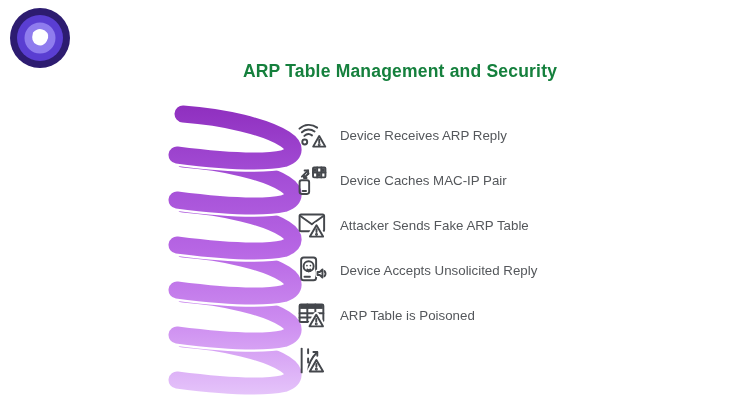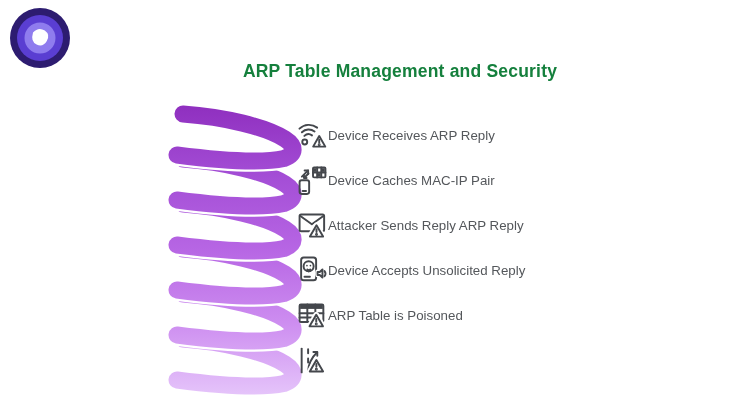--- a/index.html
+++ b/index.html
@@ -10,21 +10,21 @@
   }
   .logo{position:absolute;left:8px;top:6px;width:64px;height:64px;}
   .title{
     position:absolute;left:160px;top:61px;width:480px;
     text-align:center;font-size:17.5px;font-weight:700;color:#15803d;
     letter-spacing:.2px;
   }
   .spiral{position:absolute;left:160px;top:100px;}
   .steps{position:absolute;left:297px;top:113px;}
   .step{
-    height:45px;display:flex;align-items:center;
+    height:45px;display:flex;align-items:center;gap:12px;
   }
   .step .icon{width:31px;height:31px;flex:0 0 31px;display:flex;align-items:center;justify-content:center;}
   .step .label{font-size:13.3px;color:#54575b;white-space:nowrap;}
   svg{display:block;}
 </style>
 </head>
 <body>
 
 <div class="logo">
   <svg width="64" height="64" viewBox="0 0 64 64">
@@ -106,21 +106,21 @@
     <span class="icon">
       <svg width="31" height="31" viewBox="0 0 24 24" fill="none" stroke="#44474c" stroke-width="1.5" stroke-linecap="round" stroke-linejoin="round">
         <rect x="2" y="3.5" width="19" height="13" rx="1.2"></rect>
         <path d="M2.6 4.6 L11.5 11 L20.4 4.6"></path>
         <path d="M15.1 11.8 L20.2 20.6 H10 Z" stroke="#ffffff" stroke-width="4.4" fill="#ffffff"></path>
         <path d="M15.1 11.8 L20.2 20.6 H10 Z"></path>
         <path d="M15.1 14.9 V17.1"></path>
         <circle cx="15.1" cy="18.9" r="0.4" fill="#44474c"></circle>
       </svg>
     </span>
-    <span class="label">Attacker Sends Reply ARP Reply</span>
+    <span class="label">Attacker Sends Fake ARP Table</span>
   </div>
 
   <div class="step">
     <span class="icon">
       <svg width="31" height="31" viewBox="0 0 24 24" fill="none" stroke="#44474c" stroke-width="1.5" stroke-linecap="round" stroke-linejoin="round">
         <rect x="3.2" y="2" width="11.6" height="17.6" rx="2"></rect>
         <path d="M5.8 16.9 h4.2"></path>
         <circle cx="9" cy="8.7" r="3.9"></circle>
         <circle cx="7.7" cy="8.2" r="0.65" fill="#44474c" stroke="none"></circle>
         <circle cx="10.4" cy="8.2" r="0.65" fill="#44474c" stroke="none"></circle>

